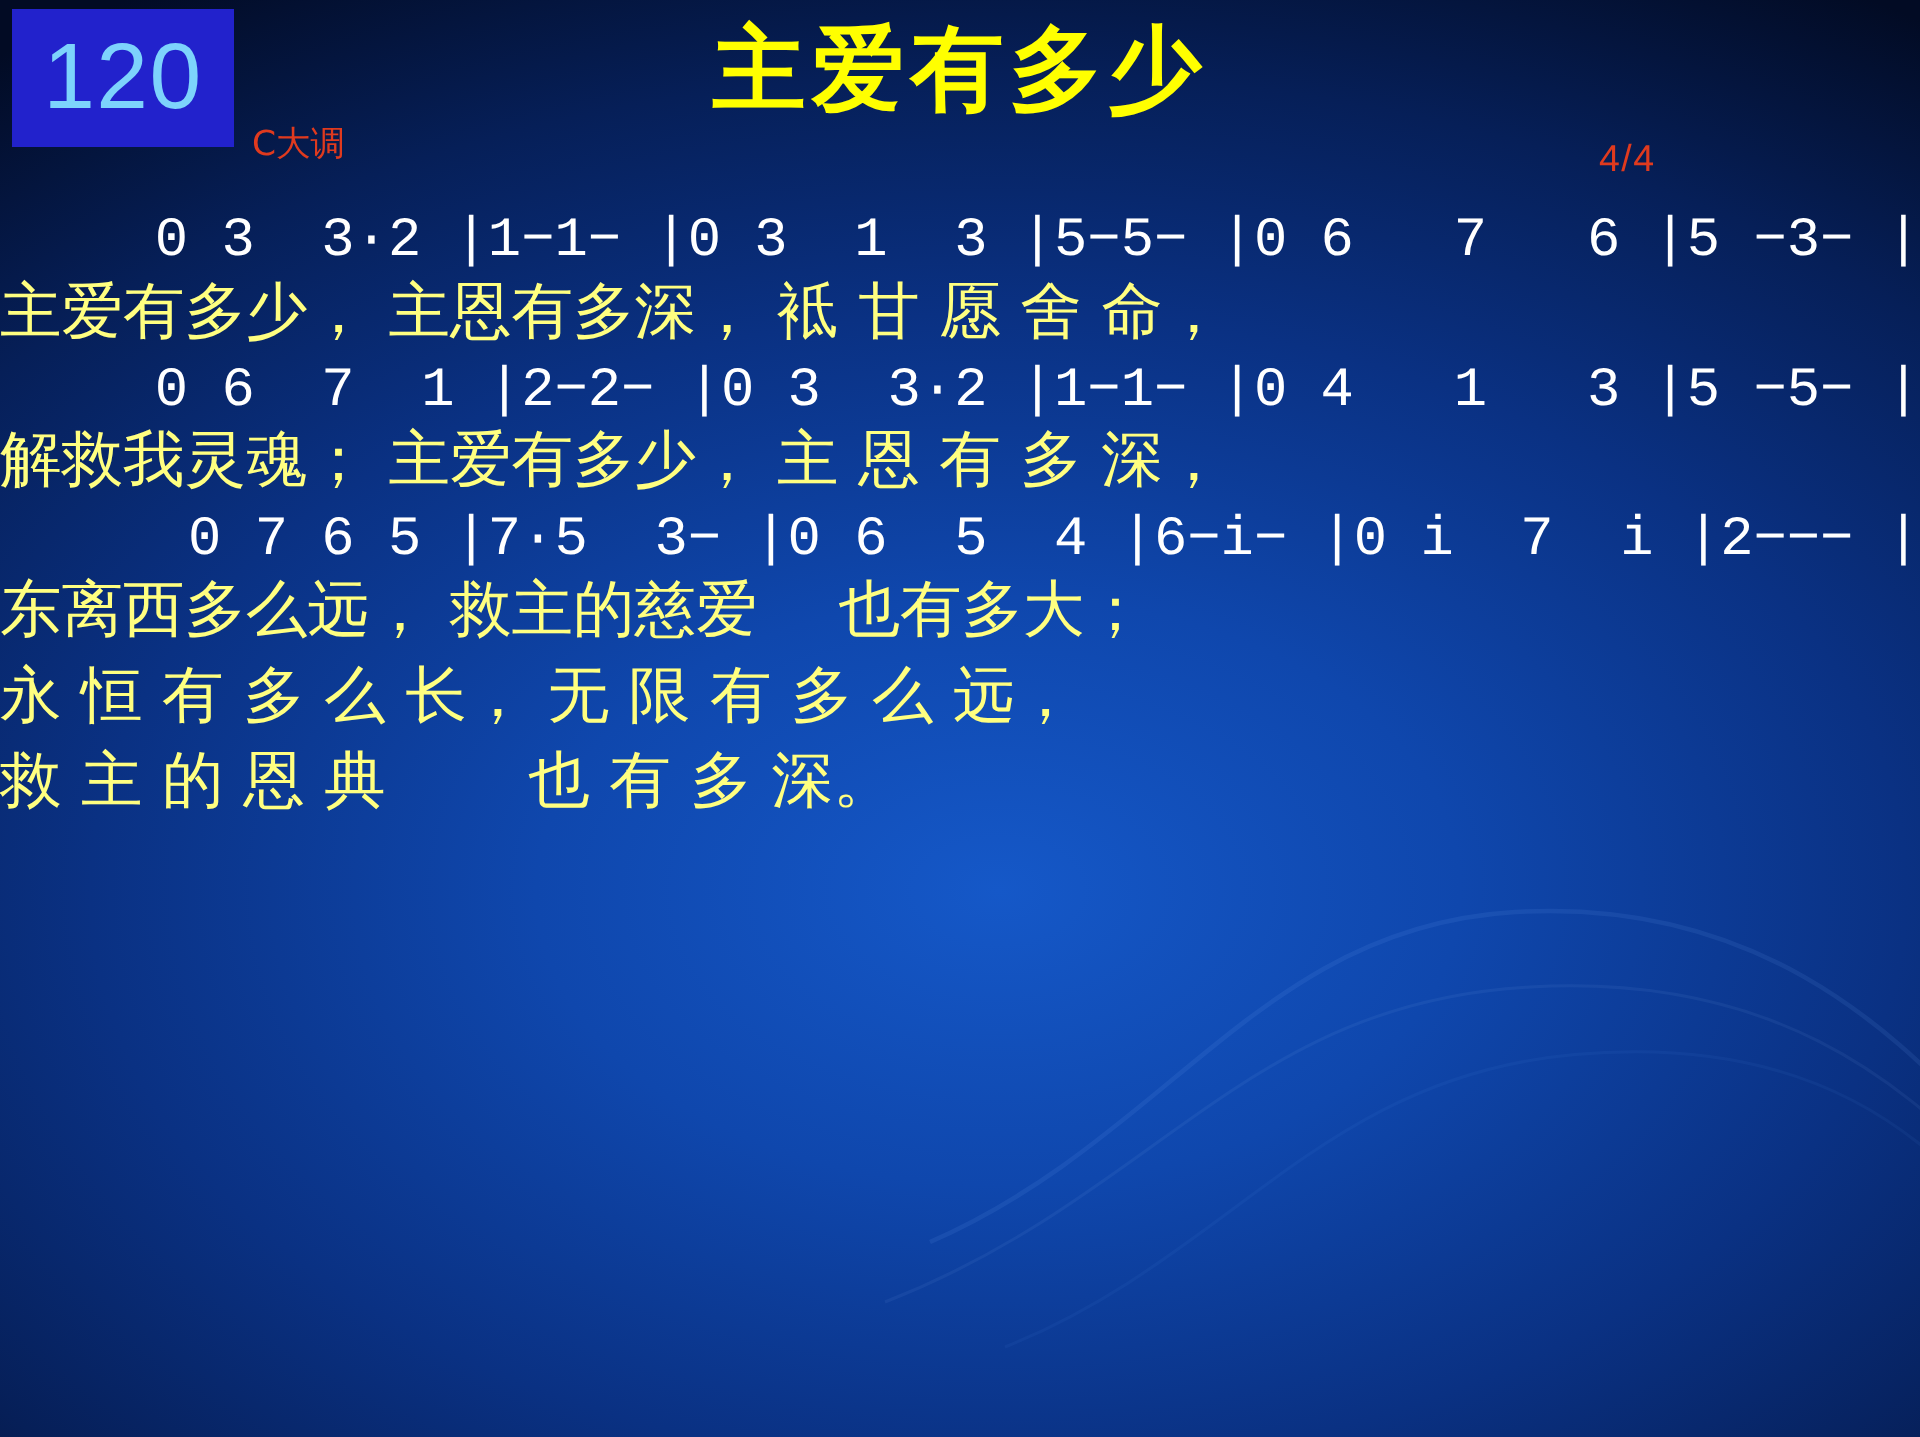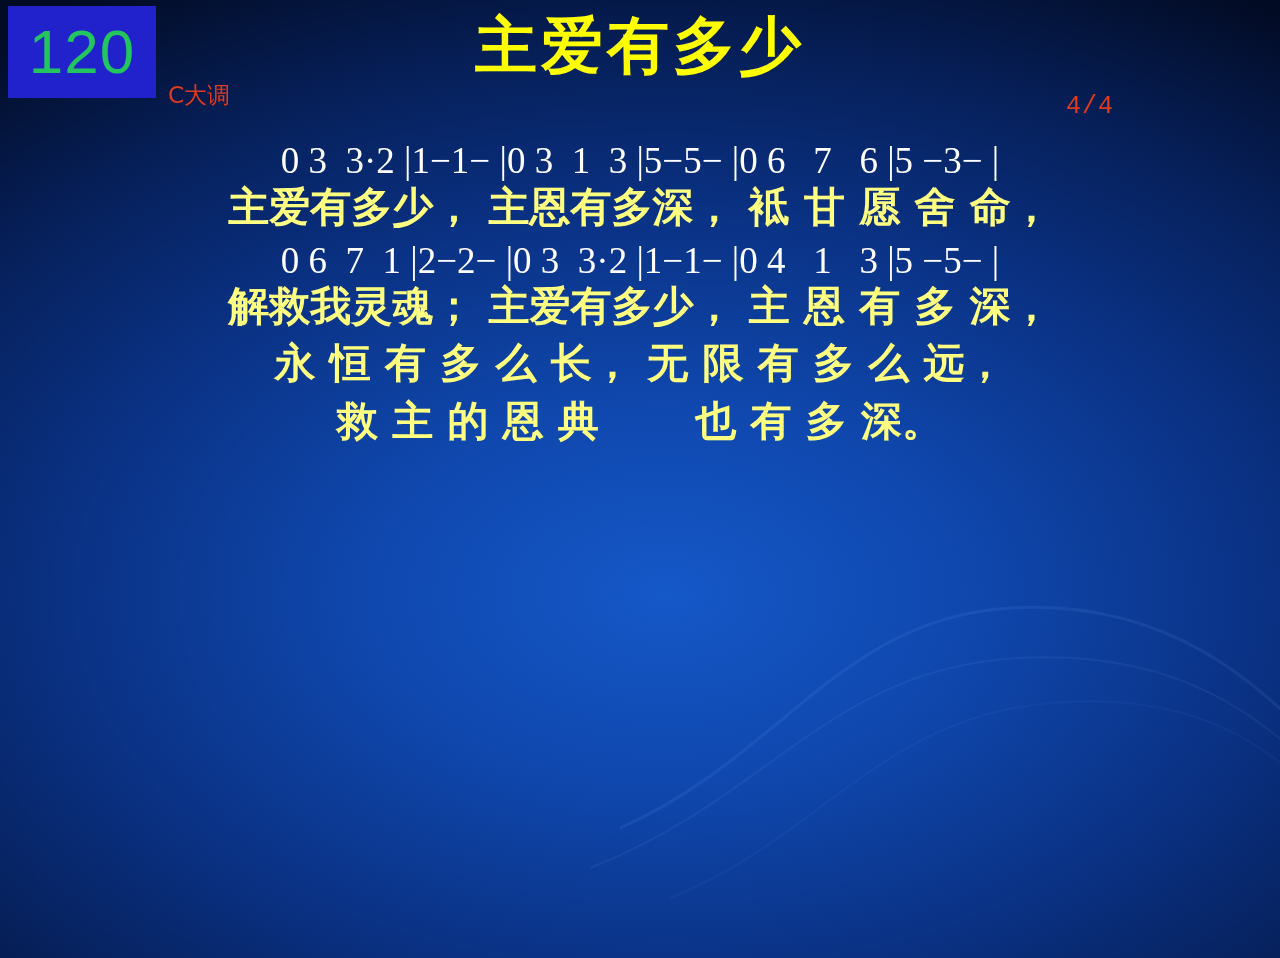--- a/index.html
+++ b/index.html
@@ -42,21 +42,21 @@
     left: 8px;
     top: 6px;
     width: 148px;
     height: 92px;
     background: #2222cc;
     display: flex;
     align-items: center;
     justify-content: center;
   }
   #song-number-box .num {
-    color: #22c55e;
+    color: #7dd3fc;
     font-size: 62px;
     line-height: 1;
     font-family: "Liberation Sans", sans-serif;
     letter-spacing: 1px;
   }
 
   
   #title {
     position: absolute;
     left: 0;
@@ -79,52 +79,51 @@
     color: #e03a1e;
     font-size: 23px;
     font-family: "DejaVu Sans", "Liberation Sans", sans-serif;
   }
   #meter-label {
     position: absolute;
     left: 1066px;
     top: 92px;
     color: #e03a1e;
     font-size: 25px;
-    font-family: Liberation Mono, monospace;
+    font-family: Liberation Sans, sans-serif;
     letter-spacing: 1px;
   }
 
   
   #score {
     position: absolute;
     left: 0;
     top: 140px;
     width: 1280px;
   }
   .system {
     position: relative;
     width: 1280px;
   }
   .notes {
     color: #ffffff;
     font-size: 37px;
     line-height: 1.15;
-    font-family: Liberation Serif, serif;
+    font-family: Liberation Mono, monospace;
     white-space: pre;
-    text-align: center;
+    text-align: right;
     letter-spacing: 0px;
   }
   .lyrics {
     color: #ffff80;
     font-size: 41px;
     line-height: 1.2;
     font-family: "DejaVu Sans", "Liberation Sans", sans-serif;
     white-space: pre;
-    text-align: center;
-    font-weight: 700;
+    font-weight: 400;
     padding-bottom: 8px;
   }
 </style>
 </head>
 <body>
 
 <div id="slide">
 
   <svg class="swirl" viewBox="0 0 760 420" xmlns="http://www.w3.org/2000/svg">
     <path d="M40 330 C 200 260, 260 120, 430 110 C 600 100, 690 200, 740 250" stroke="#7fb4ff" stroke-width="3" fill="none" opacity="0.5"></path>
@@ -147,20 +146,24 @@
       <div class="notes">0 3  3·2 |1−1− |0 3  1  3 |5−5− |0 6   7   6 |5 −3− |</div>
       <div class="lyrics">主爱有多少， 主恩有多深， 袛 甘 愿 舍 命，</div>
     </div>
 
     <div class="system">
       <div class="notes">0 6  7  1 |2−2− |0 3  3·2 |1−1− |0 4   1   3 |5 −5− |</div>
       <div class="lyrics">解救我灵魂； 主爱有多少， 主 恩 有 多 深，</div>
     </div>
 
 
+    <div class="system">
+      <div class="notes">0 7 6 5 |7·5  3− |0 6  5  4 |6−i− |0 i  7  i |2−−− |</div>
+      <div class="lyrics">东离西多么远， 救主的慈爱　 也有多大；</div>
+    </div>
 
     <div class="system">
       <div class="lyrics">永 恒 有 多 么 长， 无 限 有 多 么 远，</div>
     </div>
 
     <div class="system">
       <div class="lyrics">救 主 的 恩 典　　 也 有 多 深。</div>
     </div>
 
   </div>

